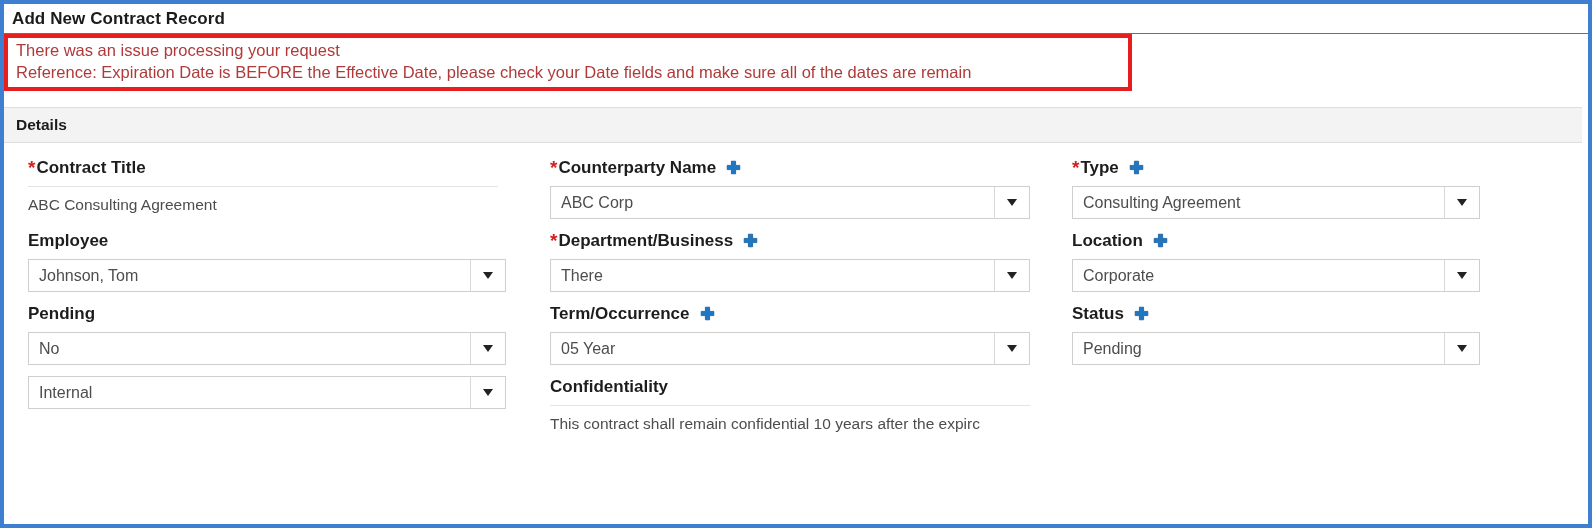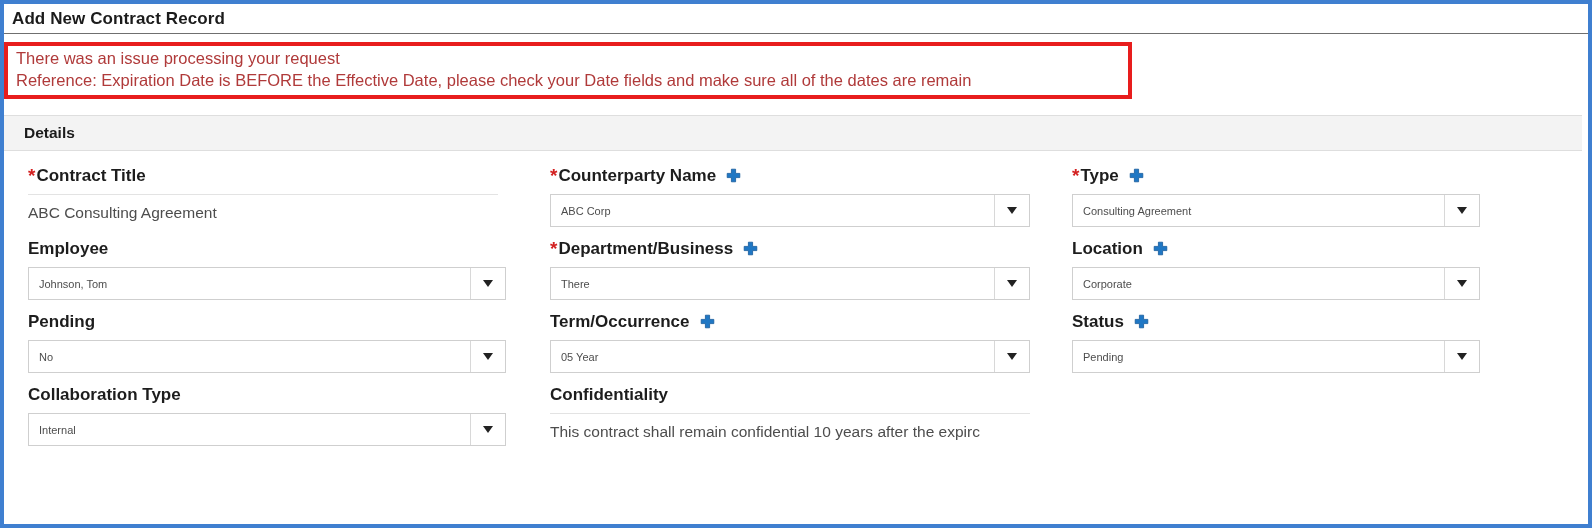--- a/index.html
+++ b/index.html
@@ -45,21 +45,20 @@
   }
 
   
   #error-panel {
     box-sizing: border-box;
     width: 1128px;
     border: 4px solid #e81d1d;
     background: #ffffff;
     padding: 2px 0 3px 0;
     margin-left: 0px;
-    margin-top: 8px;
   }
   .error-line {
     font-size: 16.5px;
     color: #b03a3a;
     padding: 1px 0 2px 8px;
     white-space: nowrap;
   }
 
   
   #details-spacer { height: 16px; }
@@ -68,21 +67,21 @@
     border-top: 1px solid #dedede;
     border-bottom: 1px solid #dedede;
     height: 34px;
     line-height: 34px;
     width: 1578px;
   }
   #details-band .band-label {
     font-size: 15.5px;
     font-weight: bold;
     color: #1b1b1b;
-    padding-left: 20px;
+    padding-left: 12px;
   }
 
   
   #form-grid {
     padding: 14px 0 0 0;
   }
   .form-row {
     display: flex;
     width: 1578px;
     margin-bottom: 11px;
@@ -128,21 +127,21 @@
   .select-box {
     display: flex;
     align-items: stretch;
     height: 33px;
     border: 1px solid #cfcfcf;
     background: #ffffff;
     box-sizing: border-box;
   }
   .select-value {
     flex: 1 1 auto;
-    font-size: 11px;
+    font-size: 16px;
     color: #4d4d4d;
     padding: 0 0 0 10px;
     display: flex;
     align-items: center;
     overflow: hidden;
     white-space: nowrap;
   }
   .select-arrow {
     flex: 0 0 34px;
     border-left: 1px solid #d8d8d8;
@@ -341,23 +340,20 @@
           <div class="select-arrow">
               <span class="caret"></span>
             </div>
         </div>
       </div>
     </div>
 
     <div class="form-row">
 
       <div class="col col-1">
-        <div class="field-label">
-          <span>Collaboration Type</span>
-        </div>
         <div class="select-box w-emp">
           <div class="select-value">Internal</div>
           <div class="select-arrow">
               <span class="caret"></span>
             </div>
         </div>
       </div>
 
       <div class="col col-2">
         <div class="field-label">

